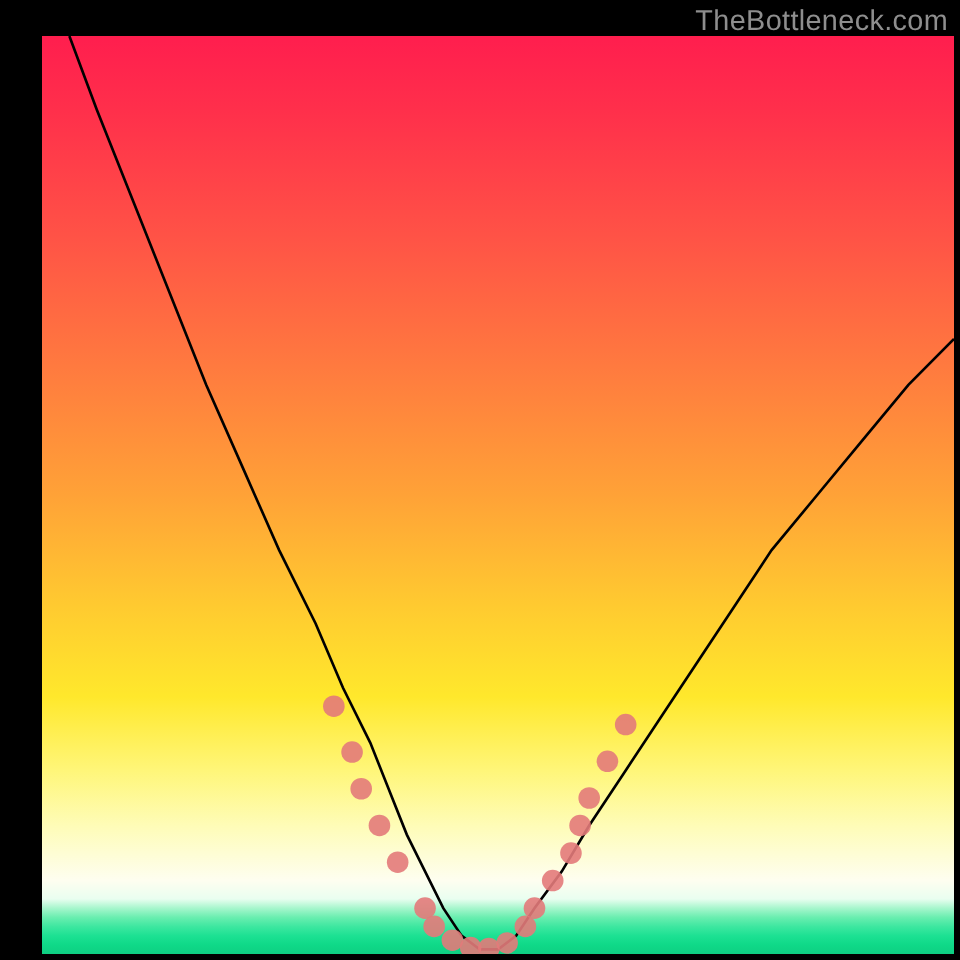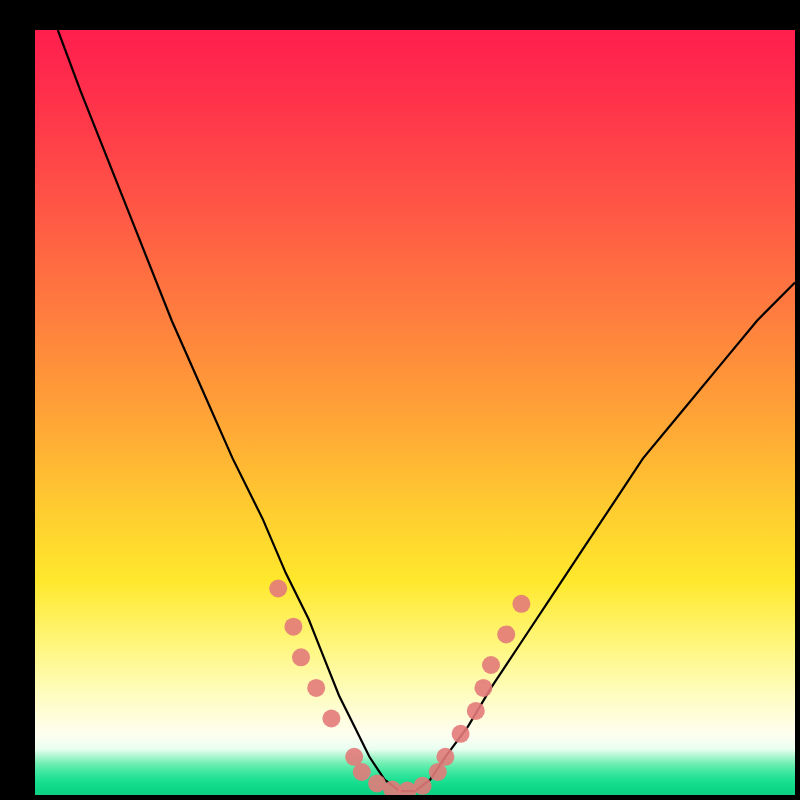--- a/index.html
+++ b/index.html
@@ -62,20 +62,21 @@
     position: absolute;
     left: 0; top: 0;
     width: 100%;
     height: 100%;
   }
 </style>
 </head>
 <body>
 
 <div class="frame">
+  <div class="watermark">TheBottleneck.com</div>
   <div class="plot">
     <div class="grad"></div>
     <svg class="curve" viewBox="0 0 760 765" preserveAspectRatio="none">
       <path id="curve-path" fill="none" stroke="#000" stroke-width="2.2" d="M22.8 0.0 L45.6 61.2 L76.0 137.7 L106.4 214.2 L136.8 290.7 L167.2 359.5 L197.6 428.4 L228.0 489.6 L250.8 543.1 L273.6 589.0 L288.8 627.3 L304.0 665.5 L319.2 696.1 L334.4 726.8 L349.6 749.7 L364.8 761.2 L380.0 761.2 L395.2 749.7 L410.4 726.8 L433.2 696.1 L456.0 657.9 L486.4 612.0 L516.8 566.1 L547.2 520.2 L577.6 474.3 L608.0 428.4 L646.0 382.5 L684.0 336.6 L722.0 290.7 L760.0 252.4"></path>
       <g id="markers">
           <circle cx="243.2" cy="558.5" r="9" fill="#e37a7a" fill-opacity="0.9"></circle>
           <circle cx="258.4" cy="596.7" r="9" fill="#e37a7a" fill-opacity="0.9"></circle>
           <circle cx="266.0" cy="627.3" r="9" fill="#e37a7a" fill-opacity="0.9"></circle>
           <circle cx="281.2" cy="657.9" r="9" fill="#e37a7a" fill-opacity="0.9"></circle>
           <circle cx="296.4" cy="688.5" r="9" fill="#e37a7a" fill-opacity="0.9"></circle>

